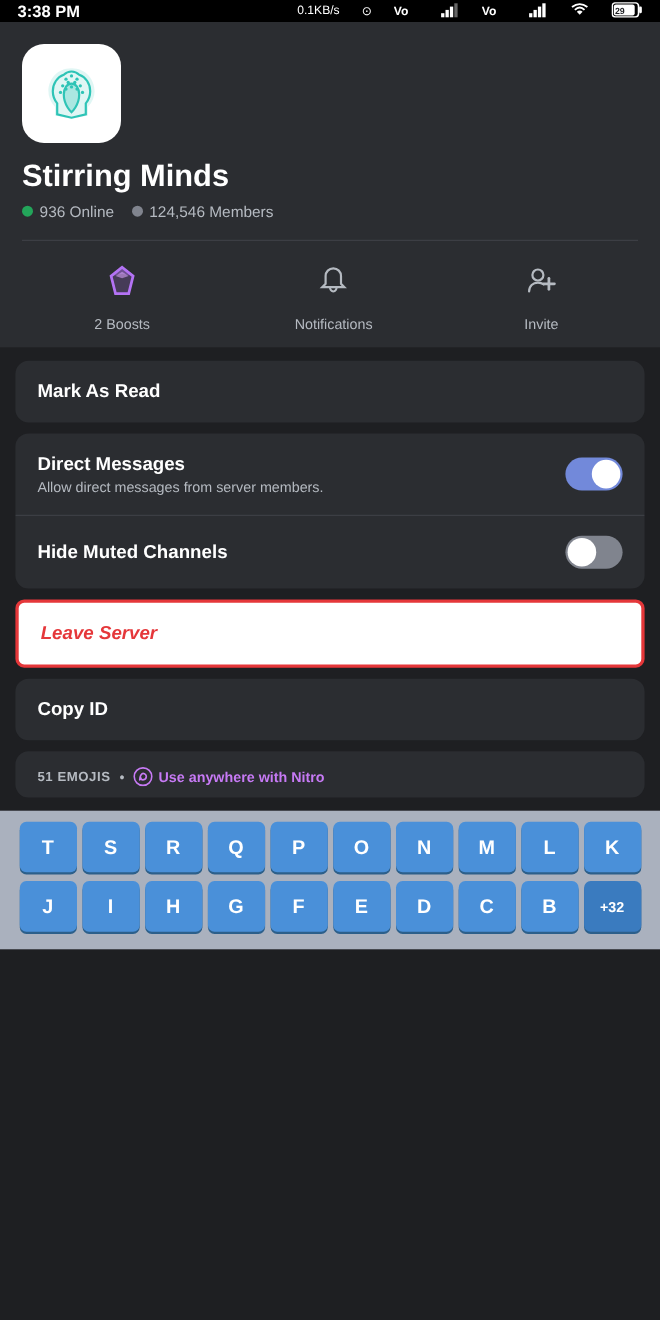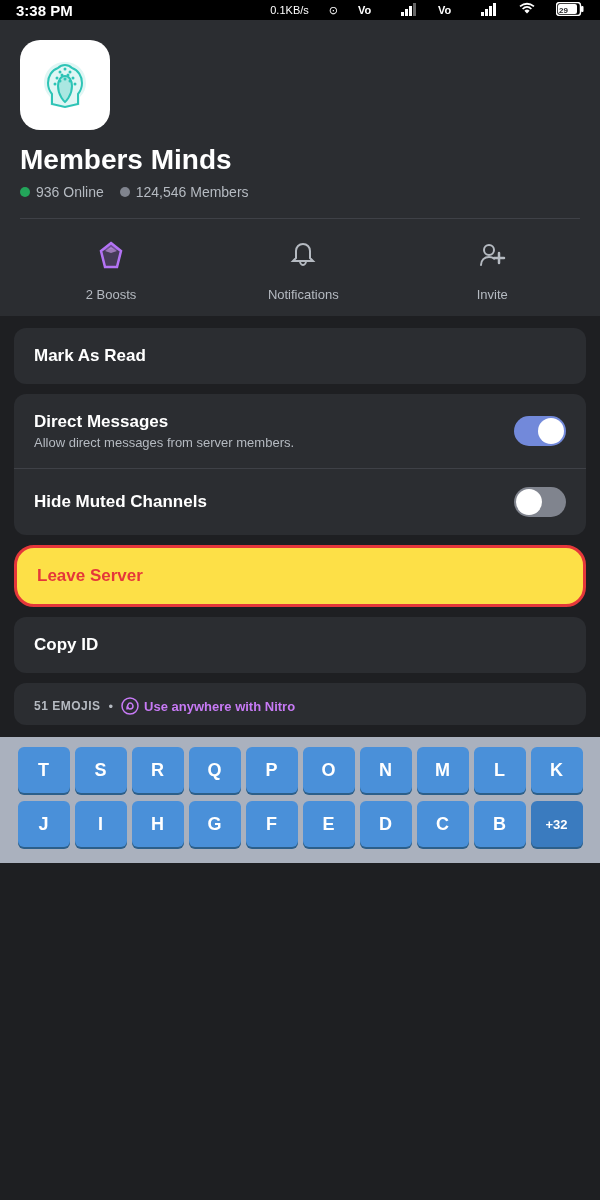--- a/index.html
+++ b/index.html
@@ -185,24 +185,25 @@
     }
     .toggle-on .toggle-knob {
       left: 24px;
     }
     .toggle-off .toggle-knob {
       left: 2px;
     }
 
     
     .leave-server-card {
-      background: #fde047;
-      border-radius: 20px;
+      background: #ffffff;
+      border-radius: 8px;
       overflow: visible;
       border: 3px solid #e5373a;
+      font-style: italic;
     }
     .leave-server-item {
       padding: 18px 20px;
       cursor: pointer;
     }
     .leave-server-label {
       font-size: 17px;
       font-weight: 600;
       color: #e5373a;
     }
@@ -345,21 +346,21 @@
       <circle cx="30" cy="31" r="1.5" fill="#2ec4b6"></circle>
       <circle cx="35" cy="29" r="1.5" fill="#2ec4b6"></circle>
       <circle cx="40" cy="31" r="1.5" fill="#2ec4b6"></circle>
       <circle cx="45" cy="34" r="1.5" fill="#2ec4b6"></circle>
 
       <path d="M28 36 C28 46 35 52 35 52 C35 52 42 46 42 36 C42 30 39 26 35 26 C31 26 28 30 28 36 Z" fill="#2ec4b6" opacity="0.3"></path>
       <path d="M28 36 C28 46 35 52 35 52 C35 52 42 46 42 36 C42 30 39 26 35 26 C31 26 28 30 28 36 Z" fill="none" stroke="#2ec4b6" stroke-width="2"></path>
     </svg>
   </div>
 
-  <h1 class="server-name">Members Minds</h1>
+  <h1 class="server-name">Stirring Minds</h1>
 
   <div class="server-stats">
     <div class="stat-item">
       <span class="dot-green"></span>
       <span>936 Online</span>
     </div>
     <div class="stat-item">
       <span class="dot-gray"></span>
       <span>124,546 Members</span>
     </div>

